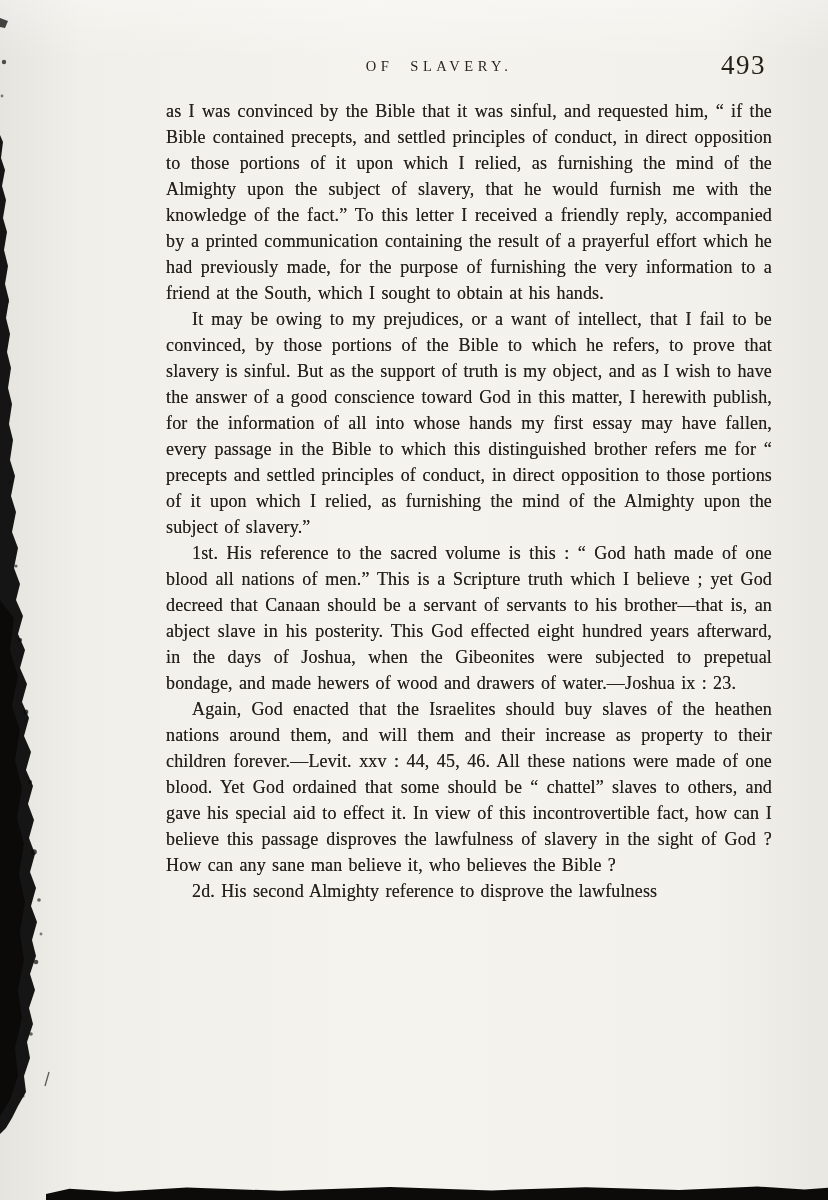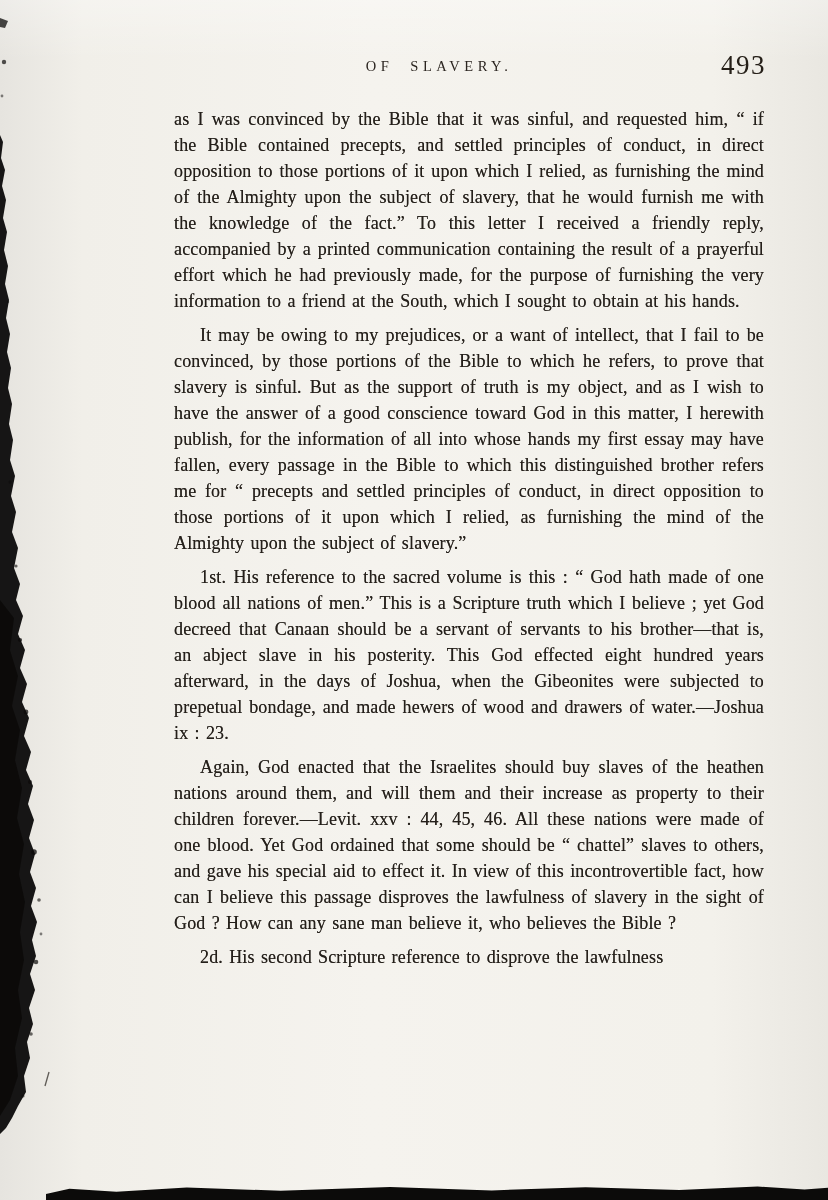--- a/index.html
+++ b/index.html
@@ -48,21 +48,21 @@
     left: 166px;
     top: 98px;
     width: 606px;
     text-align: justify;
     font-size: 18px;
     line-height: 26px;
     word-spacing: 1.6px;
     letter-spacing: 0.15px;
     text-shadow: 0 0 0.35px rgba(36,31,26,0.7);
   }
-  .para { margin: 8px; }
+  .para { margin: 0; }
   .para.indent { text-indent: 26px; }
   .italic { }
 
   .artifact-left {
     position: absolute;
     left: 0; top: 0;
     width: 60px; height: 1200px;
     pointer-events: none;
   }
   .artifact-left svg { display: block; filter: blur(0.4px); }
@@ -110,16 +110,16 @@
   <div class="page-header">
     <span class="running-title">OF SLAVERY.</span>
     <span class="page-number">493</span>
   </div>
 
   <div class="page-body">
       <p class="para"><span>as I was convinced by the Bible that it was sinful, and requested him, “ if the Bible contained precepts, and settled principles of conduct, in direct opposition to those portions of it upon which I relied, as furnishing the mind of the Almighty upon the subject of slavery, that he would furnish me with the knowledge of the fact.” To this letter I received a friendly reply, accompanied by a printed communication containing the result of a prayerful effort which he had previously made, for the purpose of furnishing the very information to a friend at the South, which I sought to obtain at his hands.</span></p>
       <p class="para indent"><span>It may be owing to my prejudices, or a want of intellect, that I fail to be convinced, by those portions of the Bible to which he refers, to prove that slavery is sinful. But as the support of truth is </span><span class="italic">my object</span><span>, and as I wish to have the answer of a good conscience toward God in this matter, I herewith publish, for the information of all into whose hands my first essay may have fallen, every passage in the Bible to which this distinguished brother refers me for “ precepts and settled principles of conduct, in direct opposition to those portions of it upon which I relied, as furnishing the mind of the Almighty upon the subject of slavery.”</span></p>
       <p class="para indent"><span>1st. His reference to the sacred volume is this : “ God hath made of one blood all nations of men.” This is a Scripture truth which I believe ; yet God decreed that Canaan should be a servant of servants to his brother—that is, an abject slave in his posterity. This God effected eight hundred years afterward, in the days of Joshua, when the Gibeonites were subjected to prepetual bondage, and made hewers of wood and drawers of water.—Joshua ix : 23.</span></p>
       <p class="para indent"><span>Again, God enacted that the Israelites should buy slaves of the heathen nations around them, and will them and their increase as property to their children forever.—Levit. xxv : 44, 45, 46. All these nations were </span><span class="italic">made of one blood</span><span>. Yet God ordained that some should be “ chattel” slaves to others, and gave his special aid to effect it. In view of this incontrovertible fact, how can I believe this passage disproves the lawfulness of slavery in the sight of God ? How can any sane man believe it, who believes the Bible ?</span></p>
-      <p class="para indent"><span>2d. His second Scripture reference to disprove the lawfulness</span></p>
+      <p class="para indent"><span>2d. His second Almighty reference to disprove the lawfulness</span></p>
     </div>
 
 </div>
 
 </body></html>

